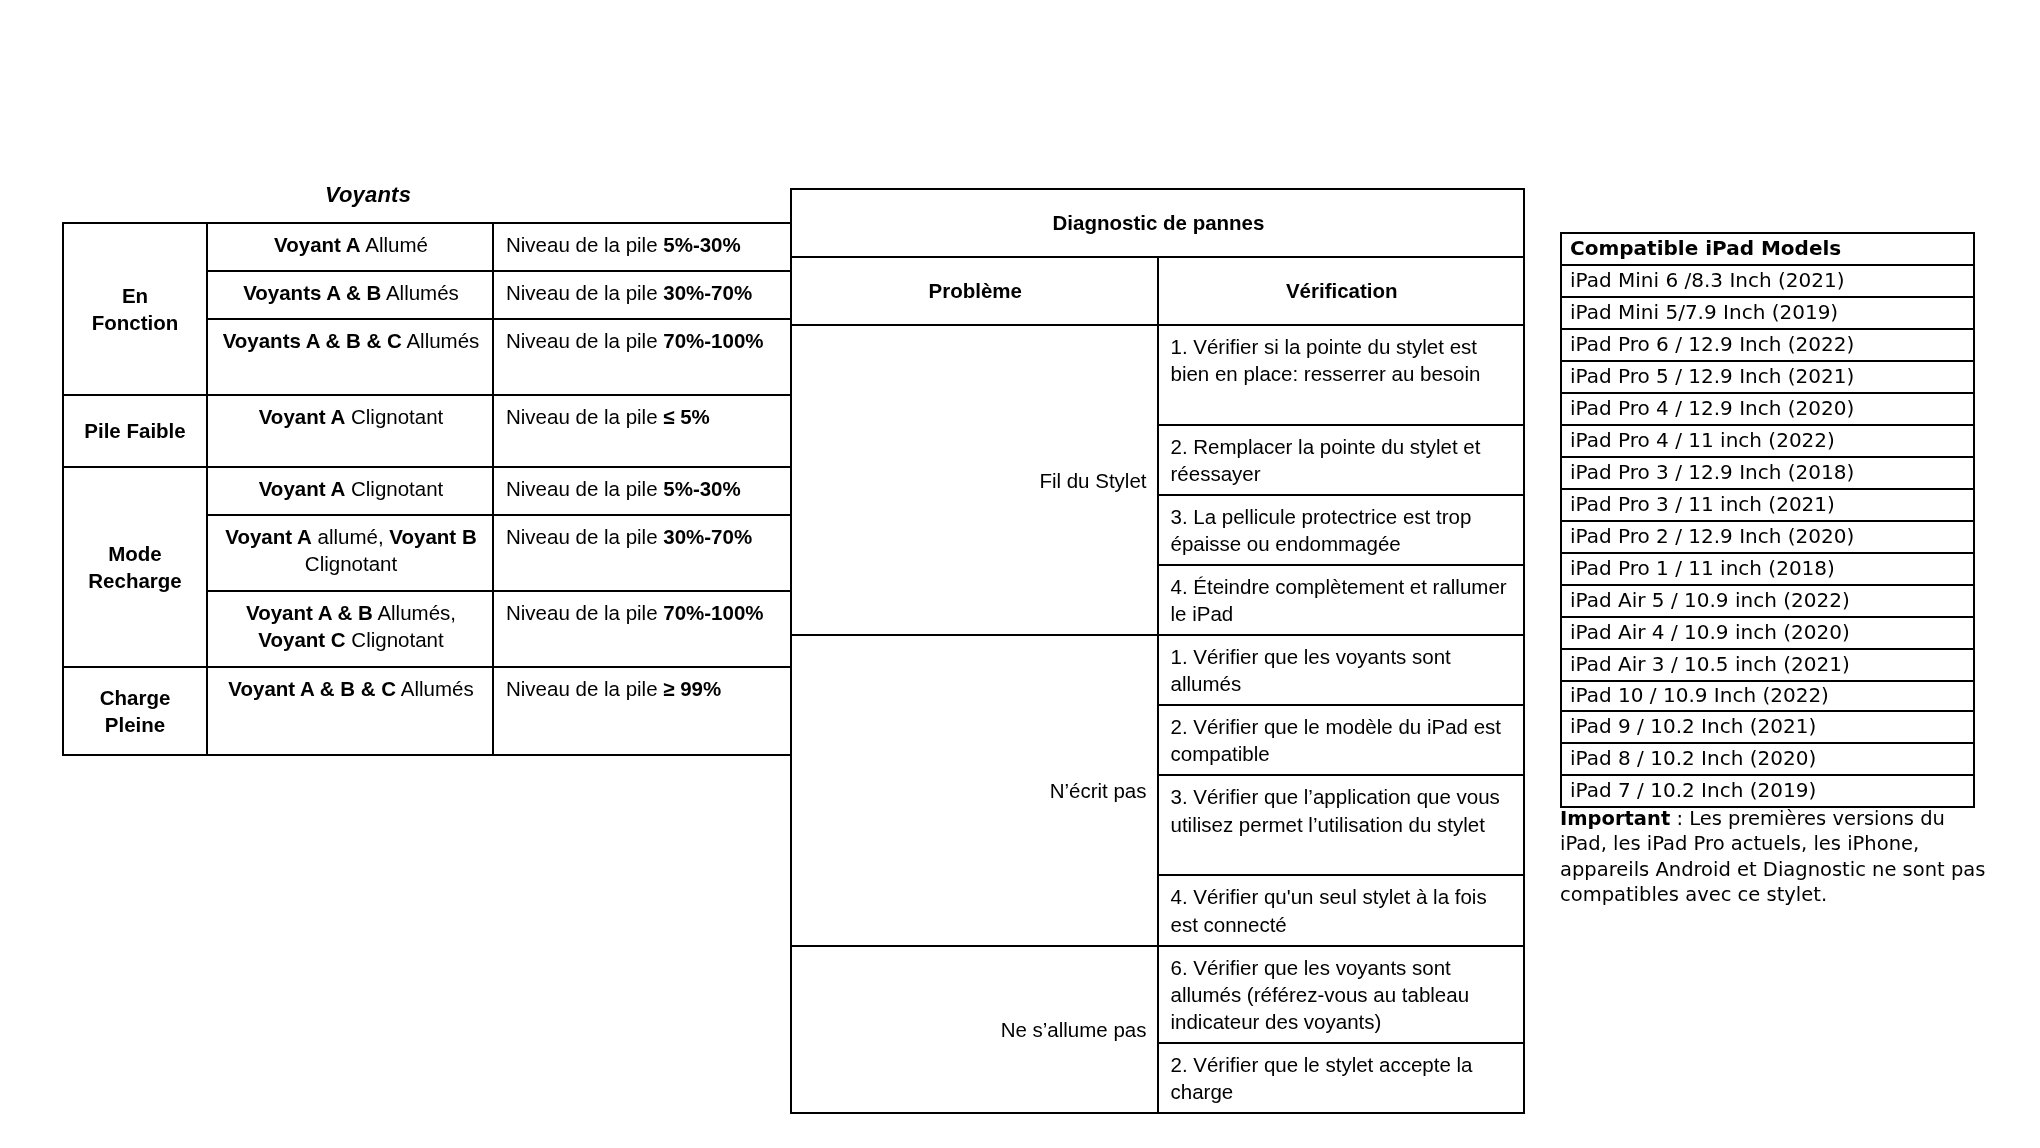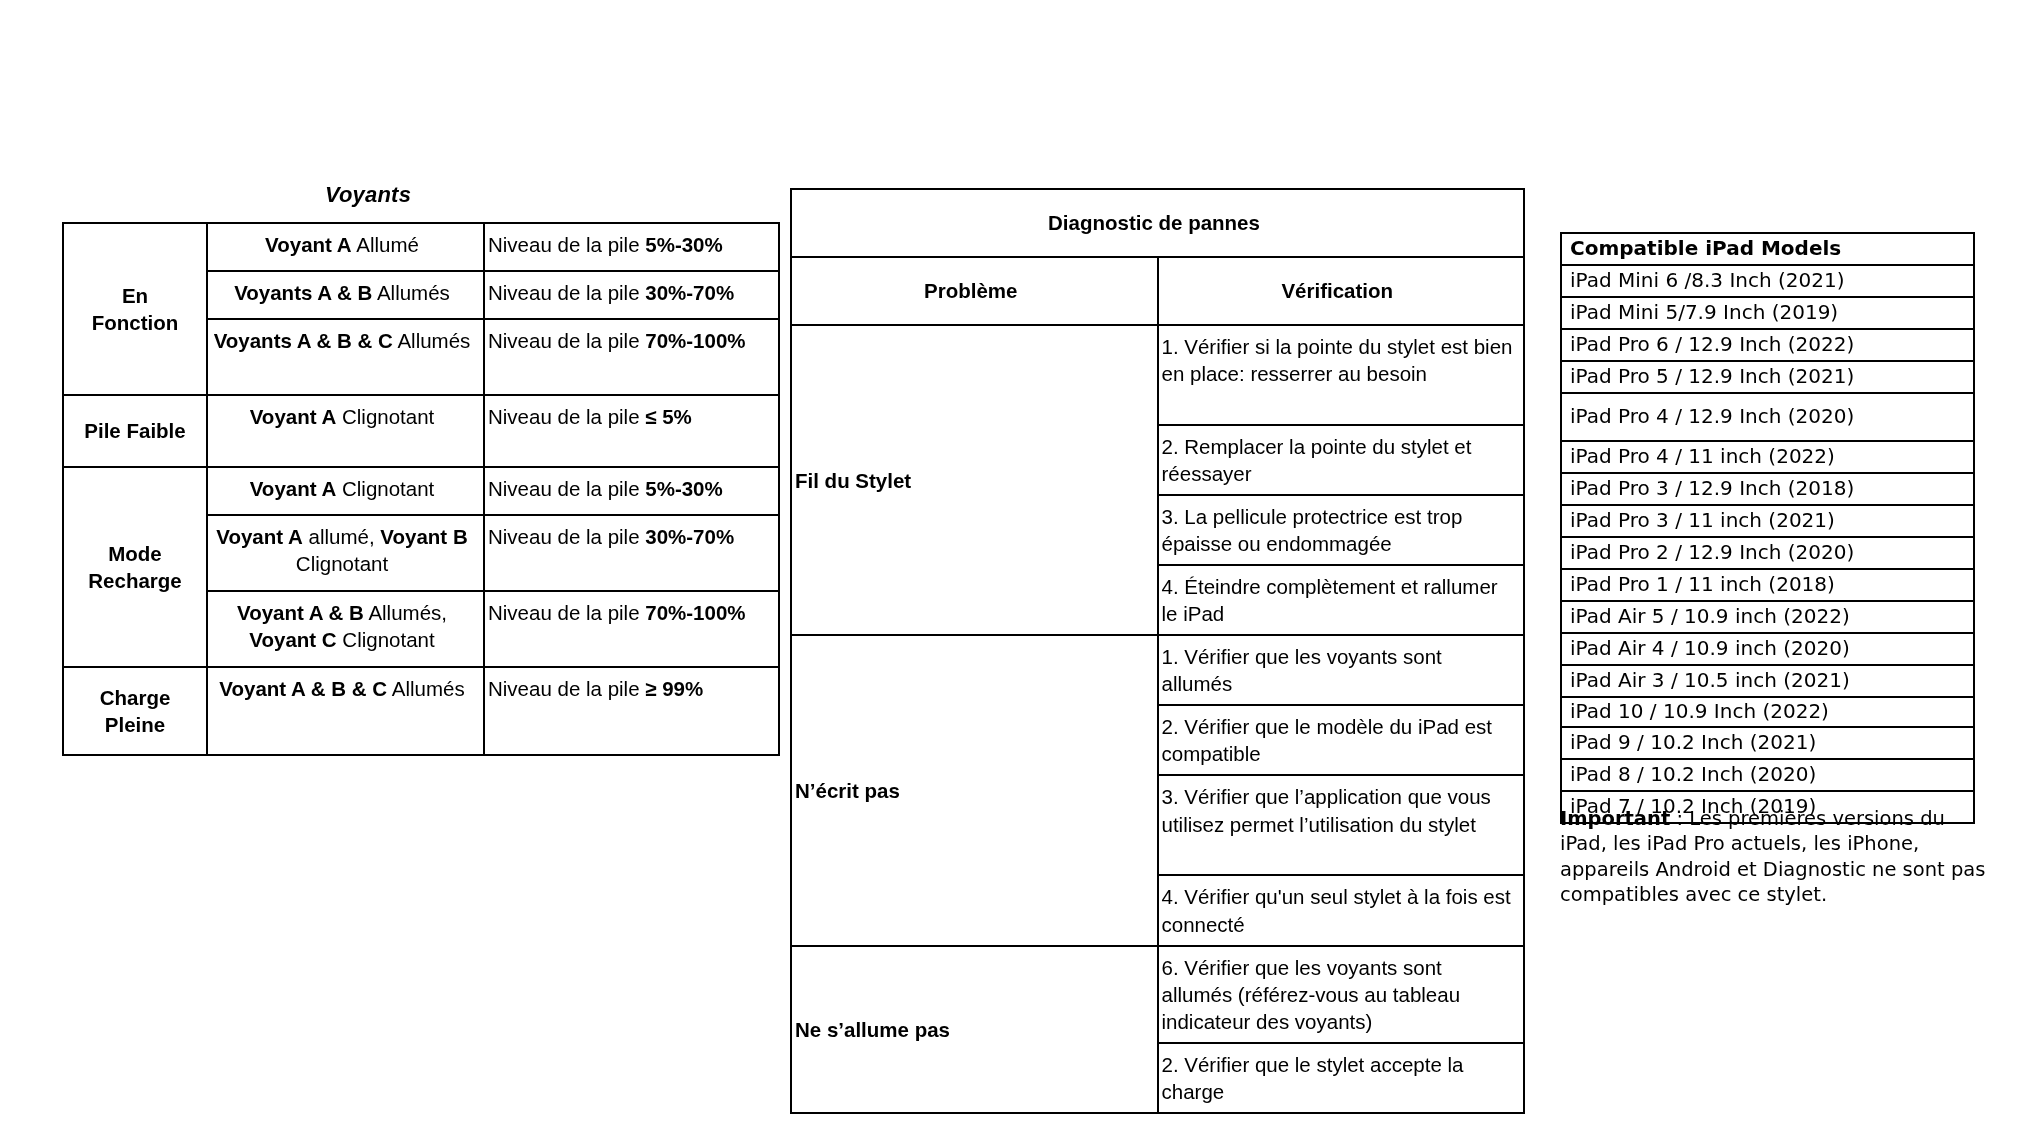--- a/index.html
+++ b/index.html
@@ -26,21 +26,21 @@
 
   
   table.doc-table {
     border-collapse: collapse;
     table-layout: fixed;
     background: #ffffff;
   }
   table.doc-table td {
     border: 2px solid #000000;
     vertical-align: top;
-    padding: 7px 10px 7px 3px;
+    padding: 7px 10px 7px 12px;
     font-size: 20px;
     line-height: 1.32;
     background: #ffffff;
   }
   .b { font-weight: bold; }
 
   
   #voyants-title {
     position: absolute;
     left: 48px;
@@ -85,23 +85,23 @@
     vertical-align: middle;
   }
   #diag-table td.head-cell {
     text-align: center;
     font-weight: bold;
     height: 52px;
     vertical-align: middle;
   }
   #diag-table td.prob-cell {
     width: 368px;
-    text-align: left;
-    vertical-align: middle;
-    font-weight: bold;
+    text-align: right;
+    vertical-align: middle;
+    font-weight: normal;
   }
   #diag-table td.verif-cell { width: 367px; }
 
   
   #ipad-table {
     position: absolute;
     left: 1560px;
     top: 232px;
     width: 415px;
     font-family: "DejaVu Sans", sans-serif;
@@ -229,21 +229,21 @@
         </tr>
         <tr style="height: 32px;">
           <td>iPad Mini 5/7.9 Inch (2019)</td>
         </tr>
         <tr style="height: 32px;">
           <td>iPad Pro 6 / 12.9 Inch (2022)</td>
         </tr>
         <tr style="height: 32px;">
           <td>iPad Pro 5 / 12.9 Inch (2021)</td>
         </tr>
-        <tr style="height: 48px;">
+        <tr style="height: 32px;">
           <td>iPad Pro 4 / 12.9 Inch (2020)</td>
         </tr>
         <tr style="height: 32px;">
           <td>iPad Pro 4 / 11 inch (2022)</td>
         </tr>
         <tr style="height: 32px;">
           <td>iPad Pro 3 / 12.9 Inch (2018)</td>
         </tr>
         <tr style="height: 32px;">
           <td>iPad Pro 3 / 11 inch (2021)</td>

